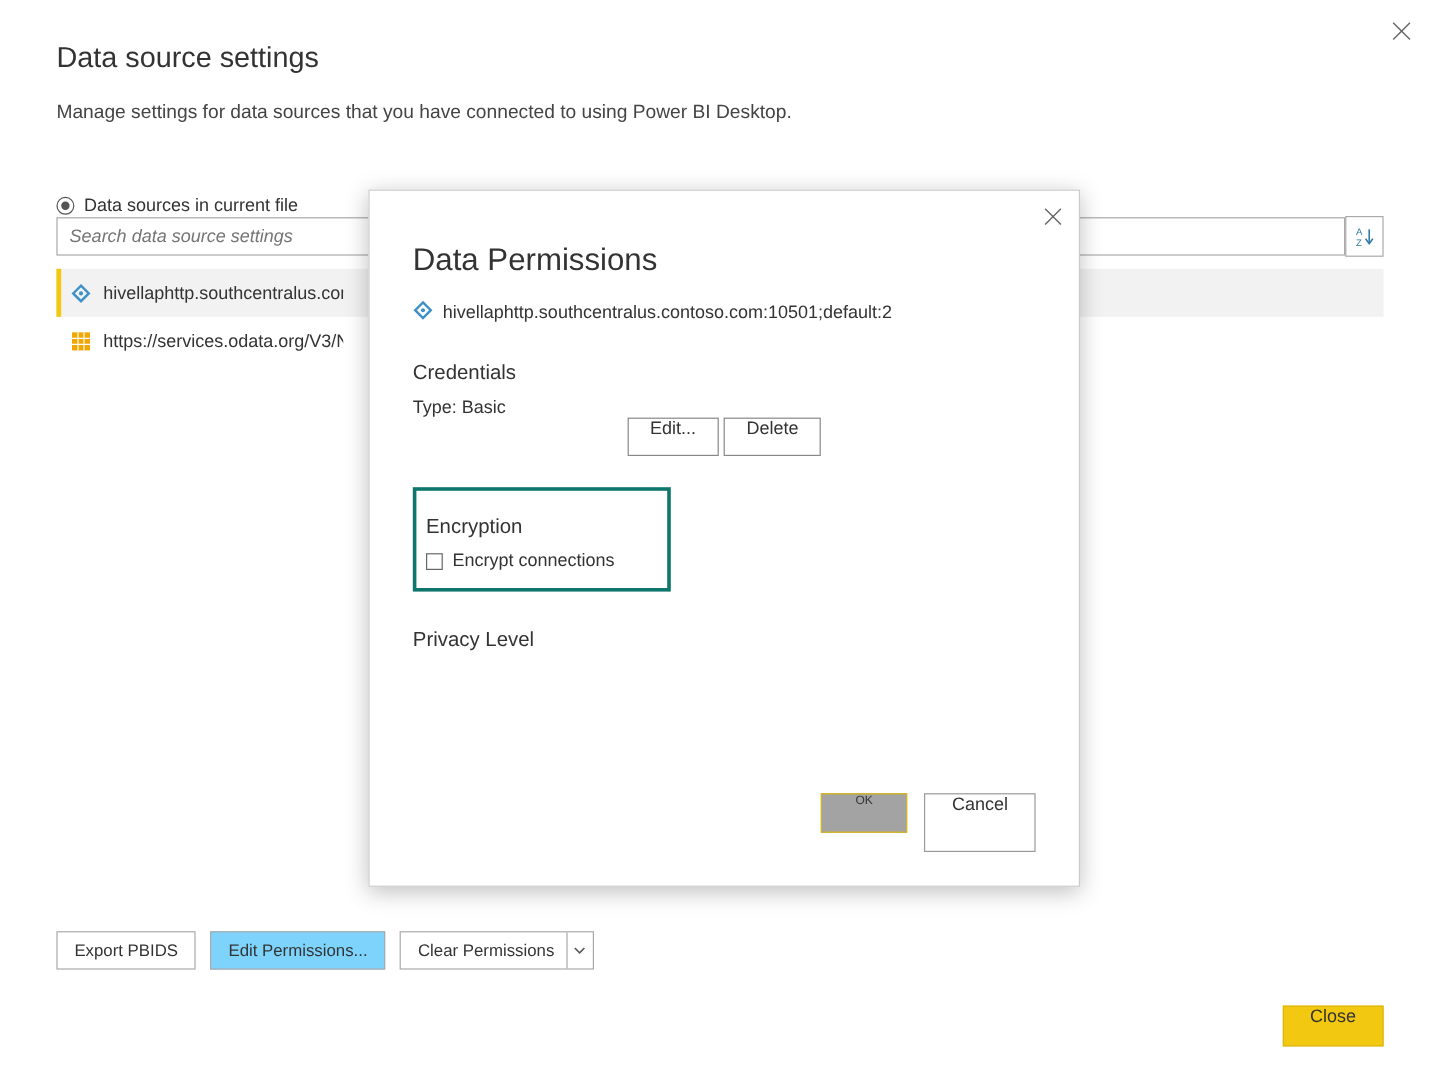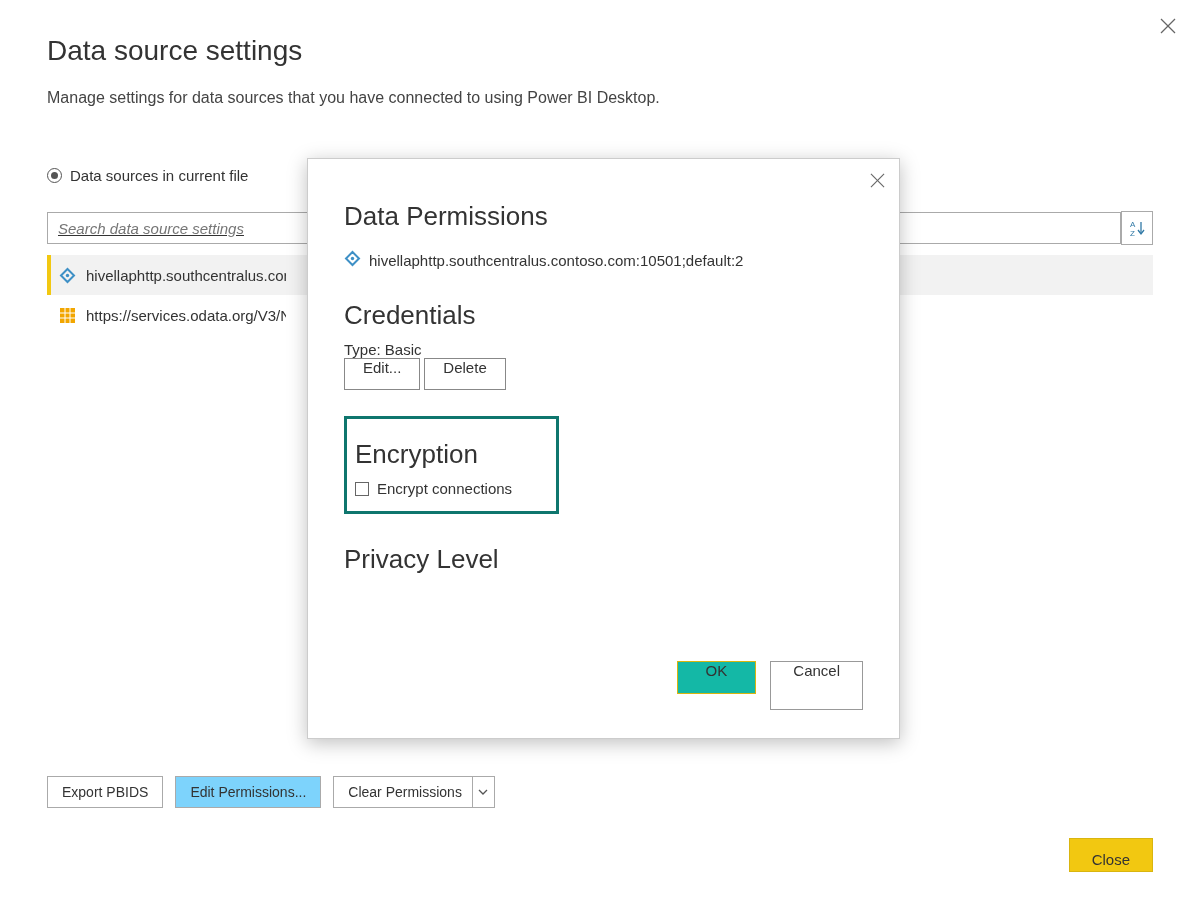--- a/index.html
+++ b/index.html
@@ -1,55 +1,55 @@
 <!DOCTYPE html>
 <html><head>
 <meta charset="utf-8">
 <style>
   * { box-sizing: border-box; font-family: "Segoe UI", -apple-system, sans-serif; }
   body { margin: 0; background: #fff; color: #333; }
   .window { width: 1200px; height: 903px; position: relative; padding: 30px 47px 0 47px; }
   .window-close { position: absolute; top: 18px; right: 24px; cursor: pointer; }
   .window-close svg { width: 16px; height: 16px; }
-  .page-title { font-size: 28px; font-weight: 300; margin: 5px 0 22px 0; color: #333; }
+  .page-title { font-size: 24px; font-weight: 300; margin: 5px 0 22px 0; color: #333; }
   .page-subtitle { font-size: 16px; color: #444; margin-bottom: 60px; }
-  .radio-row { display: flex; align-items: center; gap: 8px; margin-bottom: 27px; font-size: 15px; }
+  .radio-row { display: flex; align-items: center; gap: 8px; font-size: 15px; }
   .radio { width: 15px; height: 15px; border: 1.5px solid #555; border-radius: 50%; display: inline-flex; align-items: center; justify-content: center; }
   .radio::after { content: ""; width: 7px; height: 7px; background: #555; border-radius: 50%; }
-  .search-row { display: flex; gap: 0; align-items: center; margin-bottom: 10px; text-decoration: underline; }
+  .search-row { display: flex; gap: 0; align-items: center; margin-bottom: 10px; }
   .search-input { flex: 1; height: 32px; border: 1px solid #aaa; padding: 0 10px; font-size: 15px; font-style: italic; color: #888; }
   .sort-btn { width: 32px; height: 34px; border: 1px solid #aaa; display: flex; align-items: center; justify-content: center; cursor: pointer; }
   .list-item { height: 40px; display: flex; align-items: center; padding: 0 12px; font-size: 15px; gap: 10px; cursor: pointer; }
   .list-item.selected { background: #f2f2f2; border-left: 4px solid #f2c811; padding-left: 8px; }
   .list-item .icon-box { width: 17px; height: 17px; display: inline-flex; align-items: center; justify-content: center; flex-shrink: 0; }
   .list-area { border: 0; height: 420px; }
   .bottom-buttons { position: absolute; left: 47px; bottom: 95px; display: flex; gap: 12px; justify-content: center; }
   .btn { height: 32px; border: 1px solid #aaa; background: #fff; padding: 0 14px; font-size: 14px; display: inline-flex; align-items: center; justify-content: center; cursor: pointer; color: #333; }
   .btn.secondary { background: #7dd3fc; }
   .btn.split { padding-right: 0; }
   .btn.split .chev { border-left: 1px solid #aaa; width: 22px; height: 100%; display: inline-flex; align-items: center; justify-content: center; margin-left: 10px; }
-  .close-btn { position: absolute; right: 47px; bottom: 31px; background: #f2c811; border: 1px solid #d9b50f; height: 34px; padding: 12px 22px; font-size: 15px; cursor: pointer; }
+  .close-btn { position: absolute; right: 47px; bottom: 31px; background: #f2c811; border: 1px solid #d9b50f; height: 34px; padding: 0 22px; font-size: 15px; cursor: pointer; }
 
   
   .modal { position: absolute; left: 307px; top: 158px; width: 593px; height: 581px; background: #fff; border: 1px solid #ccc; box-shadow: 0 4px 18px rgba(0,0,0,0.25); padding: 30px 36px 28px 36px; }
   .modal-close { position: absolute; top: 14px; right: 14px; cursor: pointer; }
   .modal-close svg { width: 15px; height: 15px; }
   .modal-title { font-size: 26px; font-weight: 300; margin: 12px 0 18px 0; color: #333; }
   .src-row { display: flex; align-items: center; gap: 8px; font-size: 15px; margin-bottom: 30px; }
-  .section-h { font-size: 26px; font-weight: 300; color: #333; margin: 0 0 10px 0; }
+  .section-h { font-size: 17px; font-weight: 300; color: #333; margin: 0 0 10px 0; }
   .type-line { font-size: 15px; color: #333; }
-  .cred-btns { display: flex; gap: 4px; }
+  .cred-btns { display: flex; gap: 4px; justify-content: center; }
   .btn-sm { height: 32px; border: 1px solid #888; background: #fff; padding: 0 18px; font-size: 15px; cursor: pointer; }
   .enc-block { margin-top: 26px; border: 3px solid #0f766e; padding: 20px 8px 14px 8px; width: 215px; }
   .chk-row { display: flex; align-items: center; gap: 8px; font-size: 15px; margin-top: 10px; }
   .chk { width: 14px; height: 14px; border: 1.5px solid #666; display: inline-block; }
   .priv-block { margin-top: 30px; }
   .select-box { margin-top: 10px; width: 342px; height: 32px; border: 1px solid #999; display: flex; align-items: center; justify-content: space-between; padding: 0 10px; font-size: 15px; cursor: pointer; }
   .modal-footer { position: absolute; right: 36px; bottom: 28px; display: flex; gap: 14px; }
-  .btn-ok { background: #14b8a6; border: 1px solid #d9b50f; height: 33px; padding: 0 28px; font-size: 15px; cursor: pointer; }
+  .btn-ok { background: #a3a3a3; border: 1px solid #d9b50f; height: 33px; padding: 0 28px; font-size: 10px; cursor: pointer; }
   .btn-cancel { background: #fff; border: 1px solid #999; height: 49px; padding: 0 22px; font-size: 15px; cursor: pointer; }
 </style>
 </head>
 <body>
 
 <div class="window">
 
   <div class="window-close">
     <svg viewBox="0 0 16 16">
         <line x1="1" y1="1" x2="15" y2="15" stroke="#666" stroke-width="1.2"></line>

